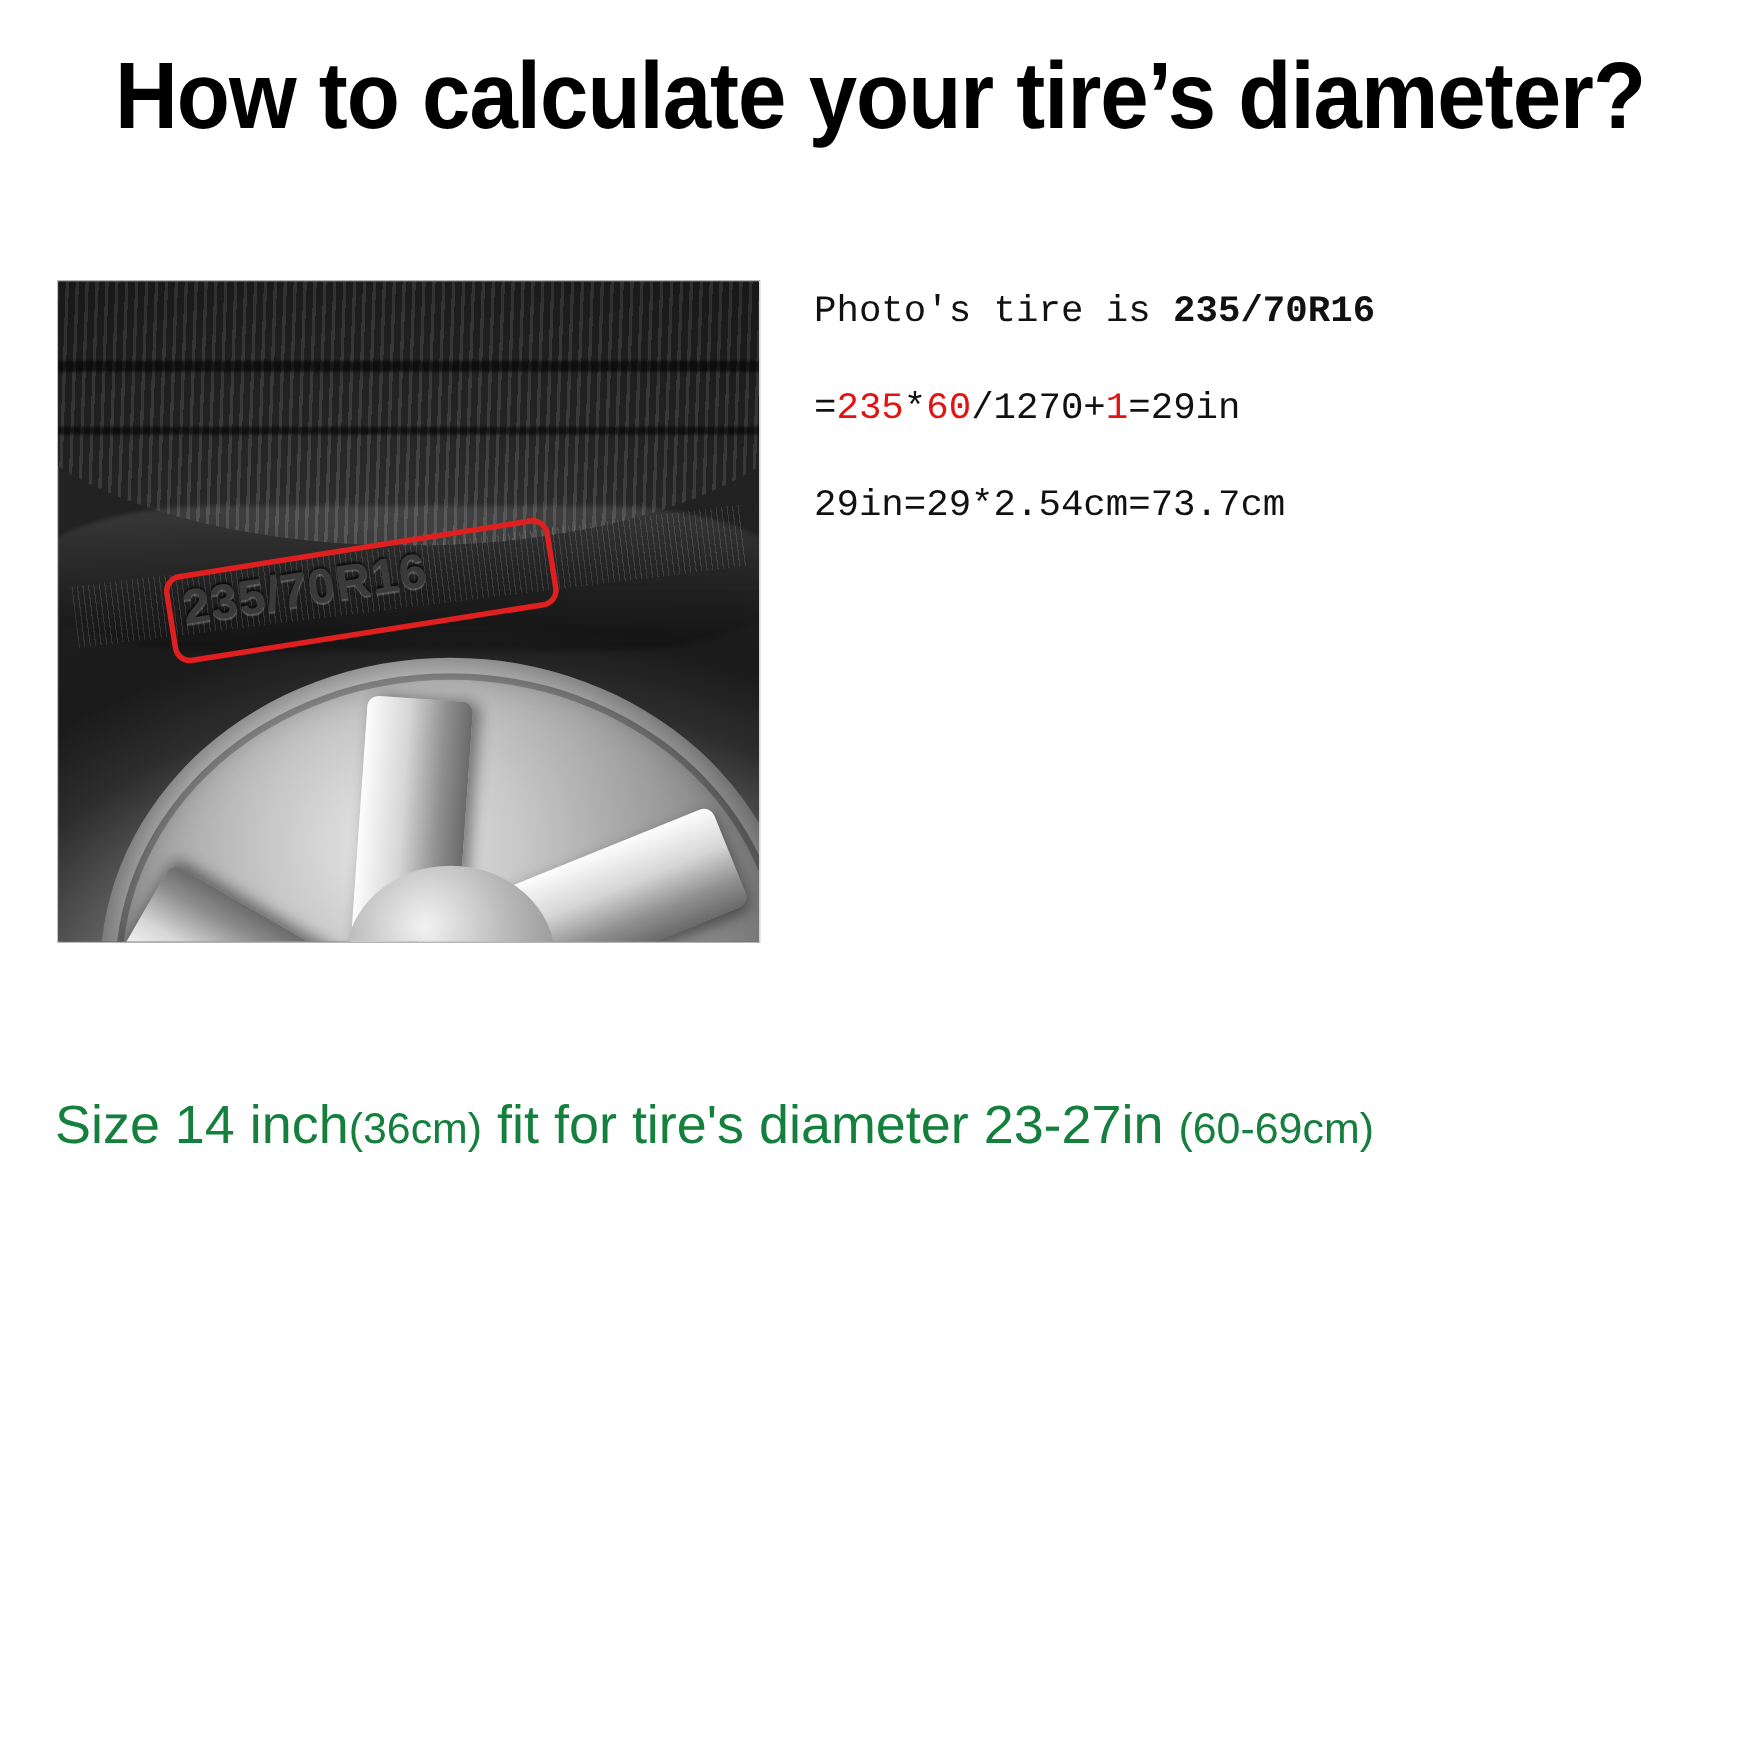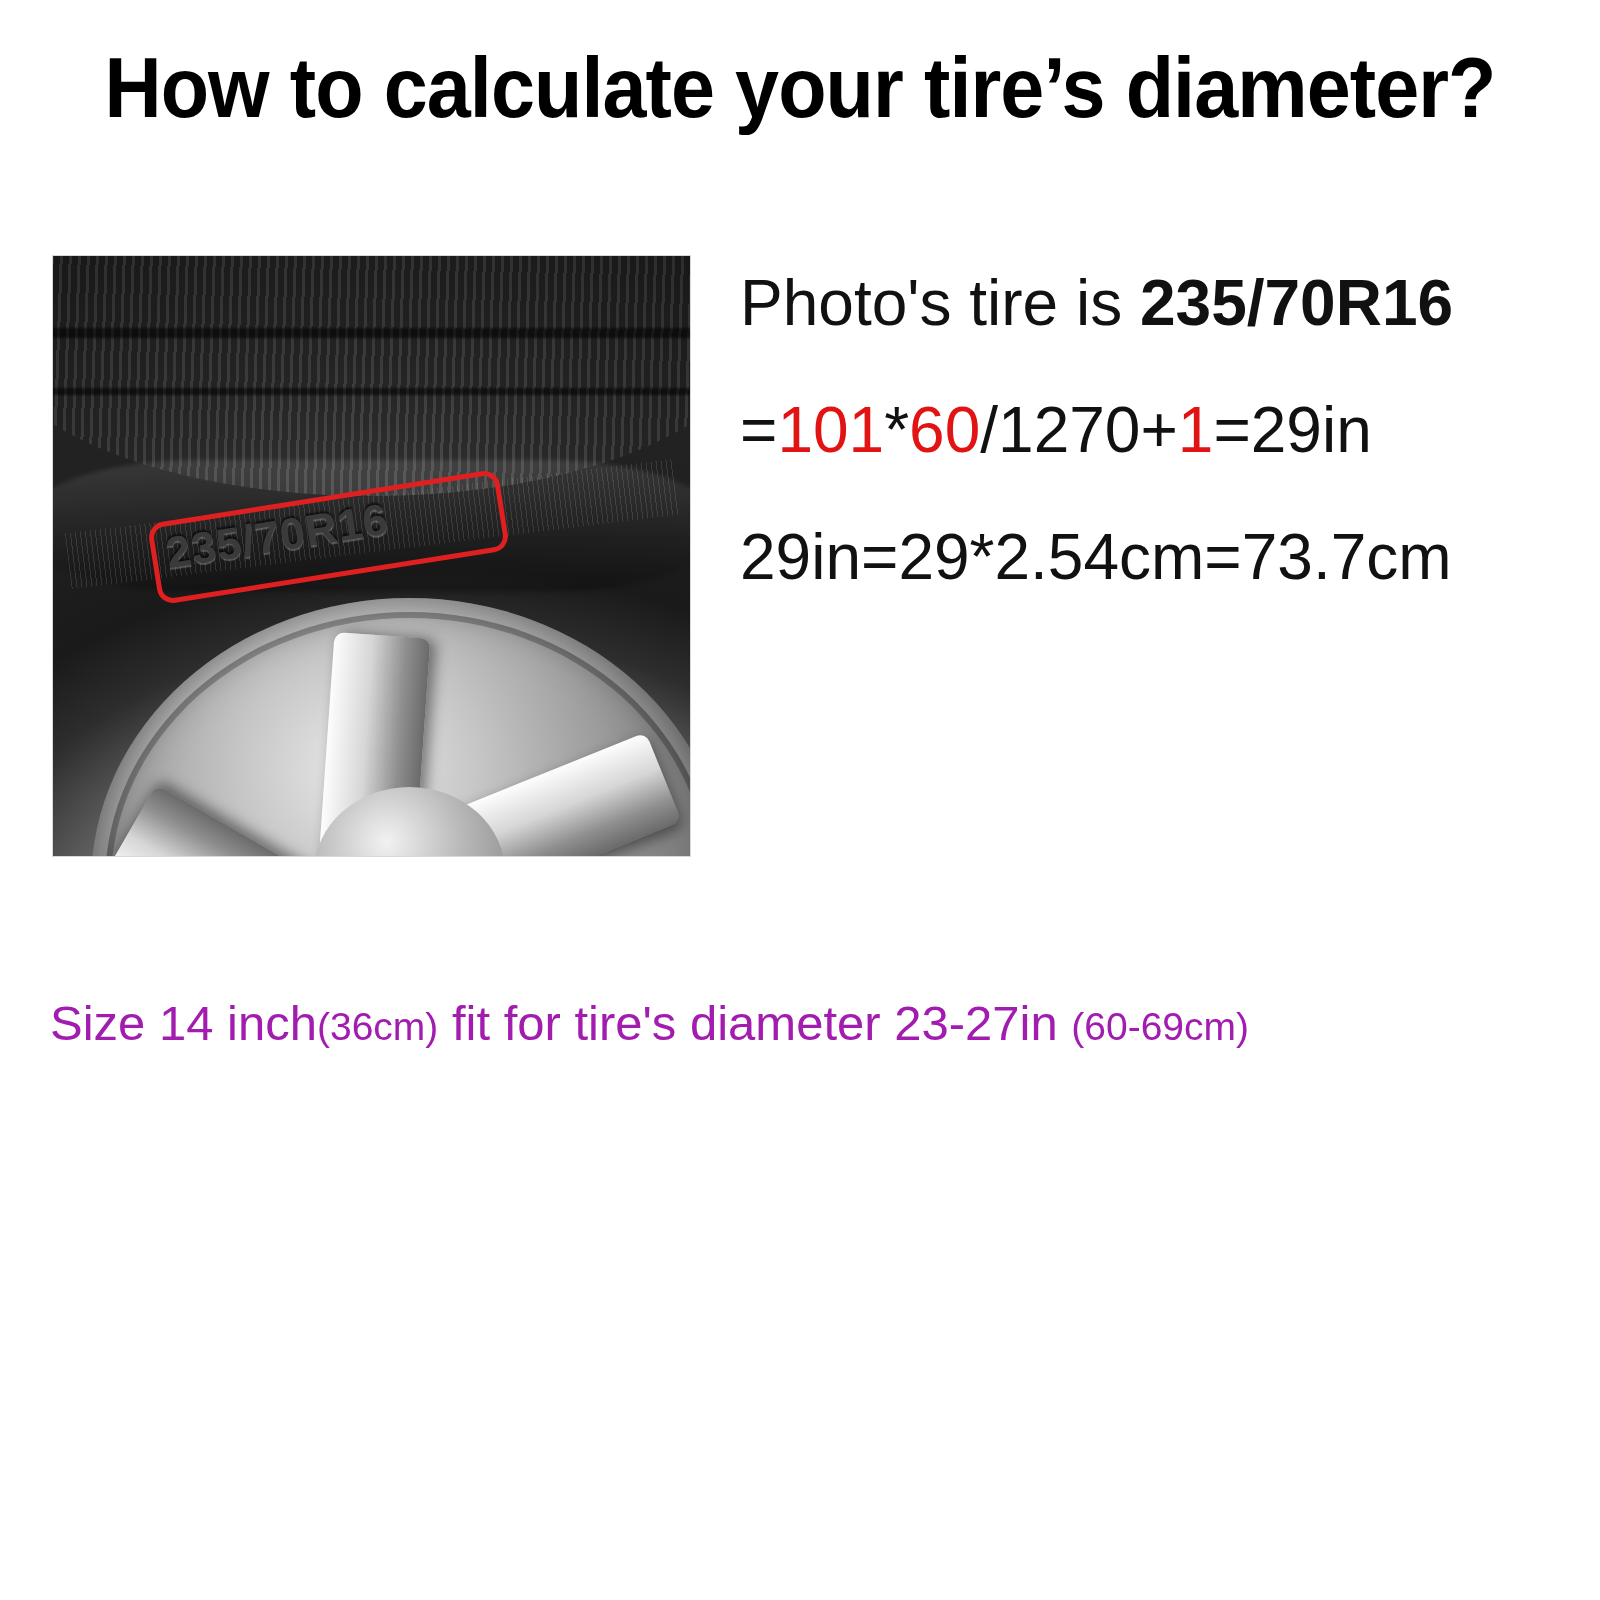--- a/index.html
+++ b/index.html
@@ -154,43 +154,43 @@
     border: 14px solid rgba(255,255,255,0.12);
     box-shadow: inset 0 0 0 6px rgba(0,0,0,0.25);
   }
 
   
   .calc {
     position: absolute;
     left: 740px;
     top: 262px;
     width: 840px;
-    font-size: 64px;
+    font-size: 34px;
     line-height: 1.30;
     color: #111111;
-    font-family: Liberation Sans, sans-serif;
+    font-family: Liberation Mono, monospace;
   }
   .calc .line { white-space: nowrap; }
   .calc .bold { font-weight: bold; }
   .red { color: #e11313; }
   .gap { height: 44px; }
 
   
   .sizes {
     position: absolute;
     left: 50px;
     top: 965px;
     width: 1515px;
   }
   .size-row {
     display: block;
     white-space: nowrap;
     font-size: 49px;
     line-height: 116px;
-    color: #a21caf;
+    color: #15803d;
   }
   .size-row .big { font-size: 49px; }
   .size-row .small { font-size: 39px; }
 </style>
 </head>
 <body>
 
 <div class="title">How to calculate your tire’s diameter?</div>
 
 <div class="photo">
@@ -217,21 +217,21 @@
 
   <div class="line">
     <span>Photo's tire is </span><span class="bold">235/70R16</span>
   </div>
 
 
   <div class="gap"></div>
 
 
   <div class="line">
-    <span>=</span><span class="red">101</span><span>*</span><span class="red">60</span><span>/1270+</span><span class="red">1</span><span>=29in</span>
+    <span>=</span><span class="red">235</span><span>*</span><span class="red">60</span><span>/1270+</span><span class="red">1</span><span>=29in</span>
   </div>
 
   <div class="gap"></div>
 
   <div class="line">29in=29*2.54cm=73.7cm</div>
 </div>
 
 <div class="sizes">
   <div class="size-row">
     <span class="big">Size 14 inch</span><span class="small">(36cm)</span><span class="big"> fit for tire's diameter 23-27in </span><span class="small">(60-69cm)</span>

